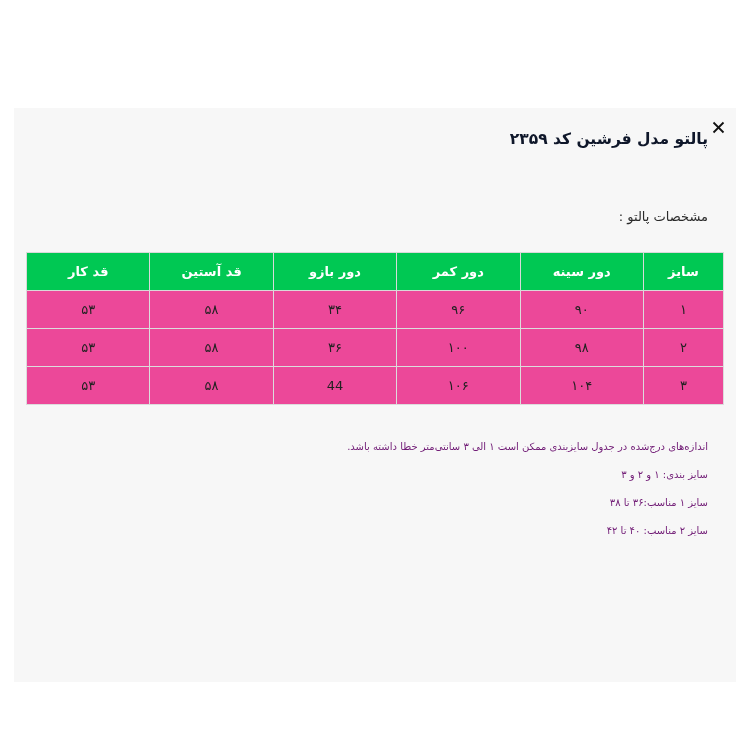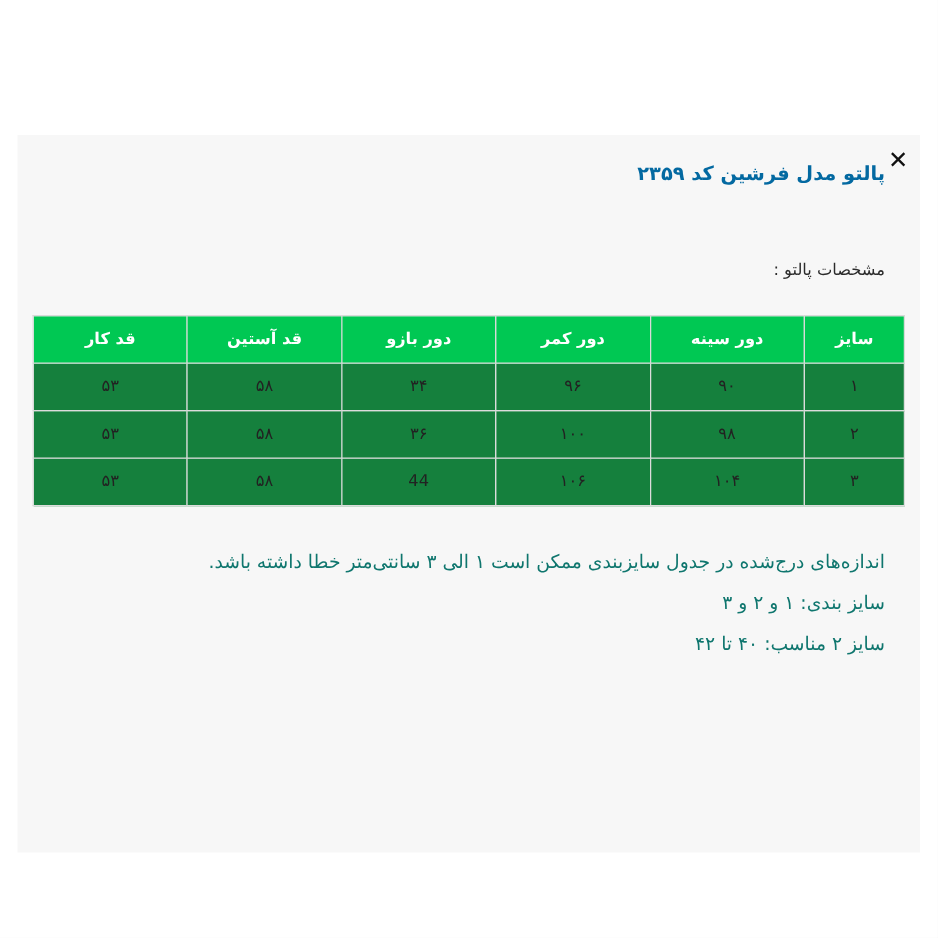--- a/index.html
+++ b/index.html
@@ -44,21 +44,21 @@
     border: none;
     padding: 0;
   }
   .close-btn svg { display: block; }
   .title {
     position: absolute;
     right: 28px;
     top: 22px;
     font-size: 15.5px;
     font-weight: bold;
-    color: #0369a1;
+    color: #0f172a;
     letter-spacing: 0;
   }
   .subtitle {
     position: absolute;
     right: 28px;
     top: 89px;
     font-size: 13px;
     color: #2b2b2b;
     margin-top: 12px;
   }
@@ -85,34 +85,34 @@
     vertical-align: middle;
     margin-left: 20px;
   }
   table.size-table tbody td {
     height: 38px;
     border: 1px solid #dcdcdc;
     text-align: center;
     vertical-align: middle;
     font-size: 13px;
     color: #222222;
-    background: #15803d;
+    background: #ec4899;
   }
   table.size-table col.c-size { width: 11.5%; }
   table.size-table col.c-other { width: 17.7%; }
   .notes {
     position: absolute;
     right: 28px;
     top: 334px;
     width: 660px;
     text-align: right;
   }
   .notes .note-line {
-    font-size: 15px;
-    color: #0f766e;
+    font-size: 10px;
+    color: #701a75;
     line-height: 1;
     margin-bottom: 18px;
     white-space: nowrap;
   }
   .notes .note-line:last-child { margin-bottom: 0; }
 </style>
 </head>
 <body>
 
 <div class="page">
@@ -174,17 +174,18 @@
             <td>۵۸</td>
             <td>۵۳</td>
           </tr>
         </tbody>
       </table>
     </div>
 
     <div class="notes">
       <div class="note-line">اندازه‌های درج‌شده در جدول سایزبندی ممکن است ۱ الی ۳ سانتی‌متر خطا داشته باشد.</div>
       <div class="note-line">سایز بندی: ۱ و ۲ و ۳</div>
+      <div class="note-line">سایز ۱ مناسب:۳۶ تا ۳۸</div>
       <div class="note-line">سایز ۲ مناسب: ۴۰ تا ۴۲</div>
     </div>
 
   </div>
 </div>
 
 </body></html>

